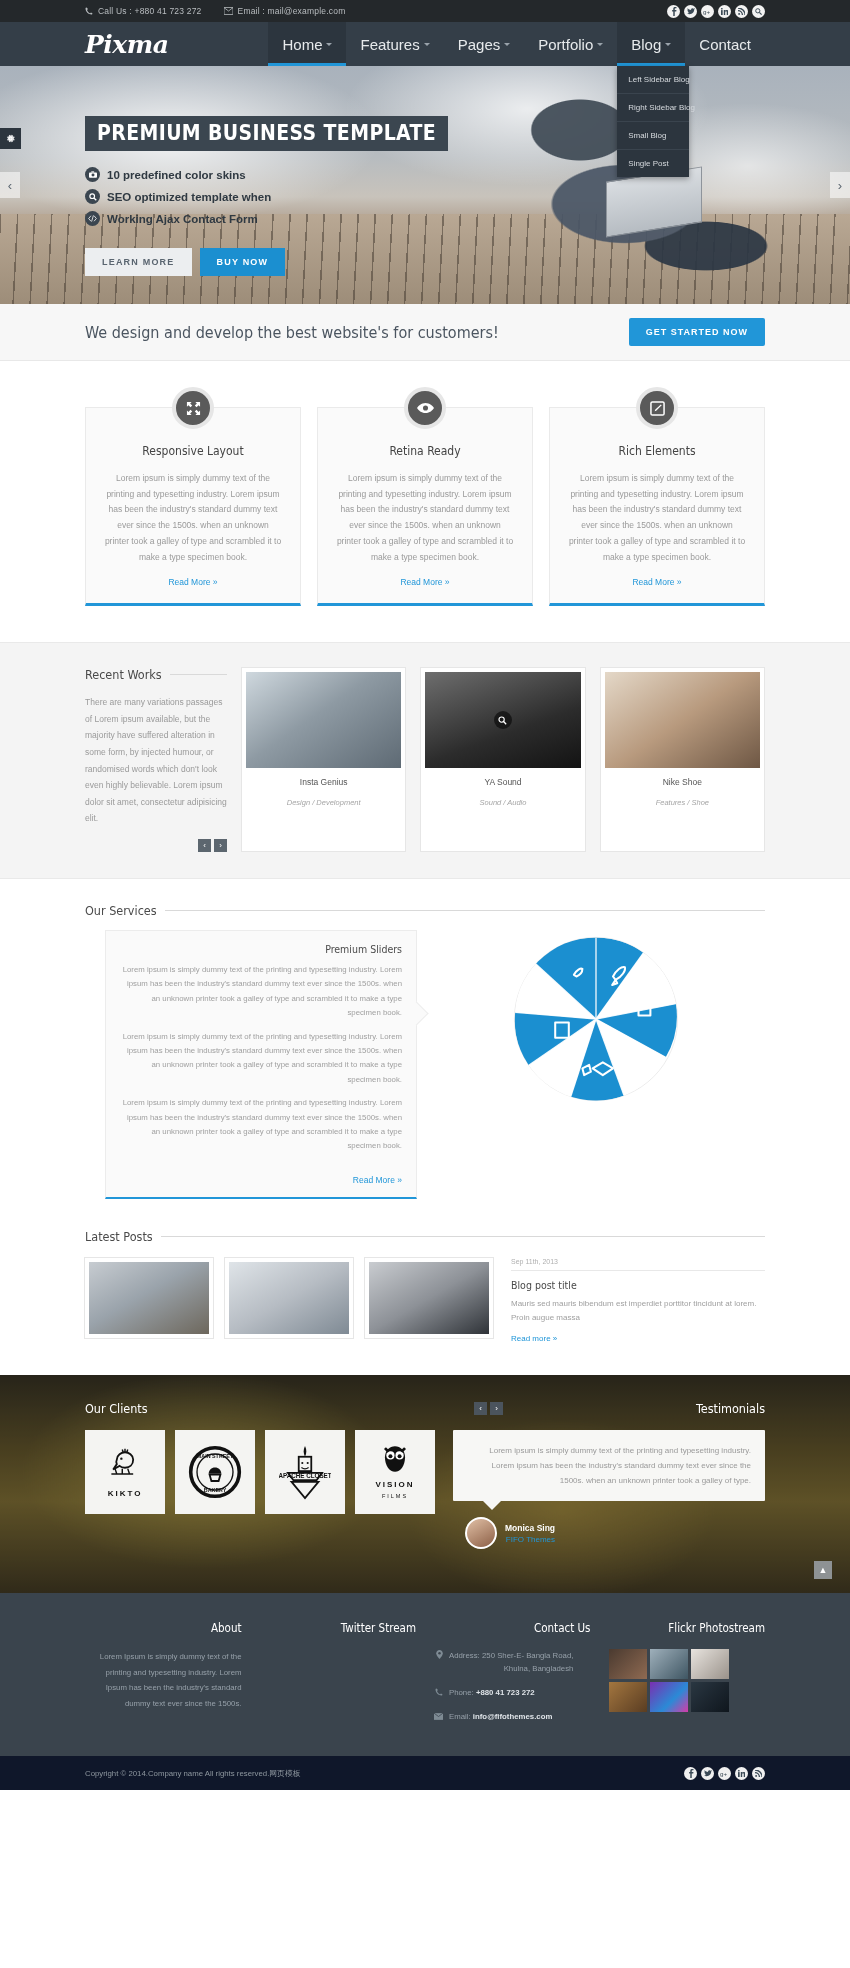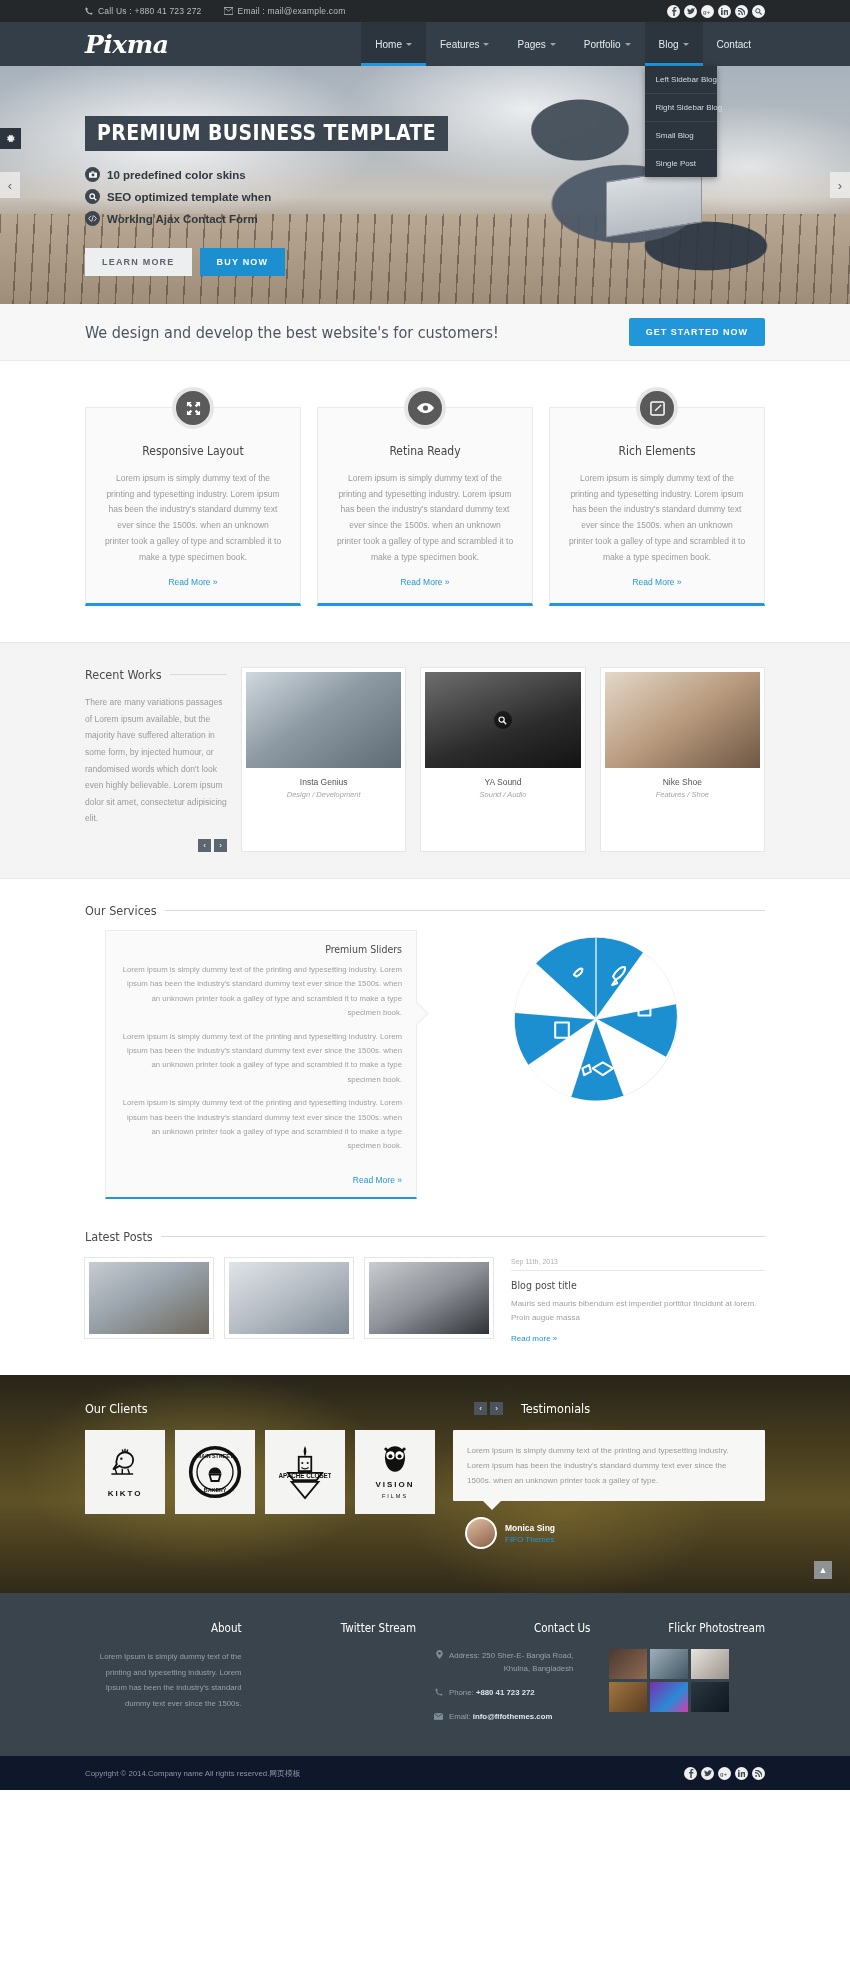--- a/index.html
+++ b/index.html
@@ -29,21 +29,21 @@
   .navbar { background: #343e48; height: 44px; position: relative; z-index: 40; }
   .navbar .wrap { display: flex; align-items: stretch; height: 44px; }
   .logo {
     font-family: "DejaVu Serif", serif; font-style: italic; color: #fff;
     font-size: 25px; font-weight: bold; display: flex; align-items: center;
     letter-spacing: -.5px;
   }
   .mainnav { margin-left: auto; display: flex; align-items: stretch; }
   .nav-li { position: relative; display: flex; align-items: center; }
   .nav-a {
-    color: #e7eaec; font-size: 10px; padding: 0 14px; height: 44px;
+    color: #e7eaec; font-size: 15px; padding: 0 14px; height: 44px;
     display: flex; align-items: center; gap: 4px; text-decoration: none; cursor: pointer;
   }
   .nav-li.active > .nav-a { background: #2c353e; box-shadow: inset 0 -3px 0 #2196d8; }
   .nav-li.open > .nav-a { background: #2c353e; box-shadow: inset 0 -3px 0 #2196d8; }
   .caret { width: 0; height: 0; border-left: 3px solid transparent; border-right: 3px solid transparent; border-top: 3px solid #9aa3ab; }
   .dropdown {
     position: absolute; top: 44px; left: 0; width: 72px; background: #2c353e;
     box-shadow: 0 2px 6px rgba(0,0,0,.35); padding: 0;
   }
   .dd-item {
@@ -166,21 +166,21 @@
   .work-thumb { height: 96px; position: relative; overflow: hidden; }
   .work-t1 { background: linear-gradient(145deg,#cfd8de,#8e9aa3 45%,#5e6a74); }
   .work-t2 { background: linear-gradient(160deg,#6e6e6e,#2c2c2c 60%,#131313); }
   .work-t3 { background: linear-gradient(145deg,#e4d8c8,#b89a7e 50%,#6e5744); }
   .work-zoom {
     position: absolute; left: 50%; top: 50%; transform: translate(-50%,-50%);
     width: 18px; height: 18px; border-radius: 50%; background: rgba(0,0,0,.55);
     display: flex; align-items: center; justify-content: center; color: #fff; cursor: pointer;
   }
   .work-name { text-align: center; font-size: 8.5px; color: #555; margin-top: 9px; }
-  .work-cat { text-align: center; font-size: 7.5px; color: #a5a5a5; font-style: italic; margin-top: 3px; }
+  .work-cat { text-align: center; font-size: 7.5px; color: #a5a5a5; font-style: italic; margin-top: 11px; }
 
   
   .services { background: #fff; padding: 24px 0 14px; text-align: right; }
   .svc-row { display: flex; align-items: flex-start; gap: 10px; margin-top: 12px; margin-left: 20px; }
   .svc-box {
     width: 312px; flex: 0 0 312px; background: #fafafa; border: 1px solid #ececec;
     border-bottom: 2px solid #2196d8; padding: 12px 14px 10px; position: relative;
   }
   .svc-box::after {
     content: ""; position: absolute; right: -9px; top: 74px; width: 16px; height: 16px;
@@ -214,21 +214,21 @@
   .clients {
     position: relative; padding: 26px 0 44px; overflow: hidden;
     background:
       radial-gradient(ellipse 260px 140px at 24% 44%, rgba(200,180,80,.55), rgba(0,0,0,0) 70%),
       radial-gradient(ellipse 220px 130px at 66% 62%, rgba(190,160,70,.45), rgba(0,0,0,0) 70%),
       linear-gradient(#2f2c20 0%, #5d5128 35%, #7a6a32 58%, #3b3420 100%);
   }
   .clients::before {
     content: ""; position: absolute; inset: 0; background: rgba(20,18,10,.28);
   }
-  .clients .wrap { position: relative; z-index: 3; }
+  .clients .wrap { position: relative; z-index: 3; text-align: right; }
   .cl-head { display: flex; align-items: center; margin-bottom: 14px; }
   .cl-title {
     color: #fff; font-size: 12.5px;
     font-family: "DejaVu Sans Condensed", "Liberation Sans Narrow", "Liberation Sans", sans-serif;
   }
   .cl-nav { display: flex; gap: 3px; margin-left: auto; margin-right: 18px; }
   .cl-nav .nav-sq { background: #4b545d; }
   .cl-tst-title {
     color: #fff; font-size: 12.5px; width: 244px;
     font-family: "DejaVu Sans Condensed", "Liberation Sans Narrow", "Liberation Sans", sans-serif;

